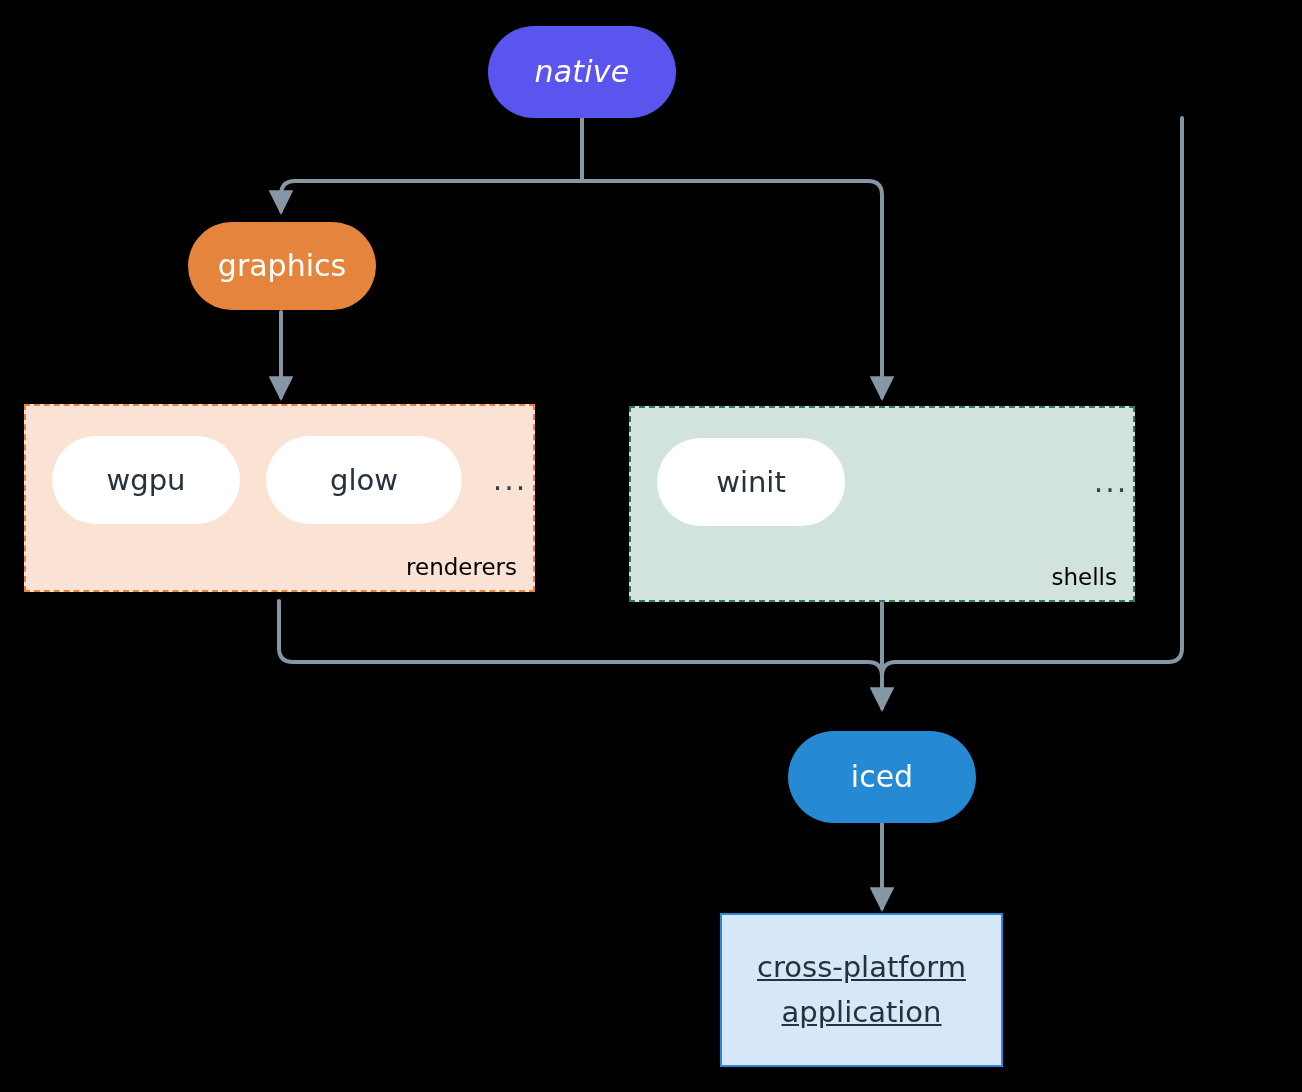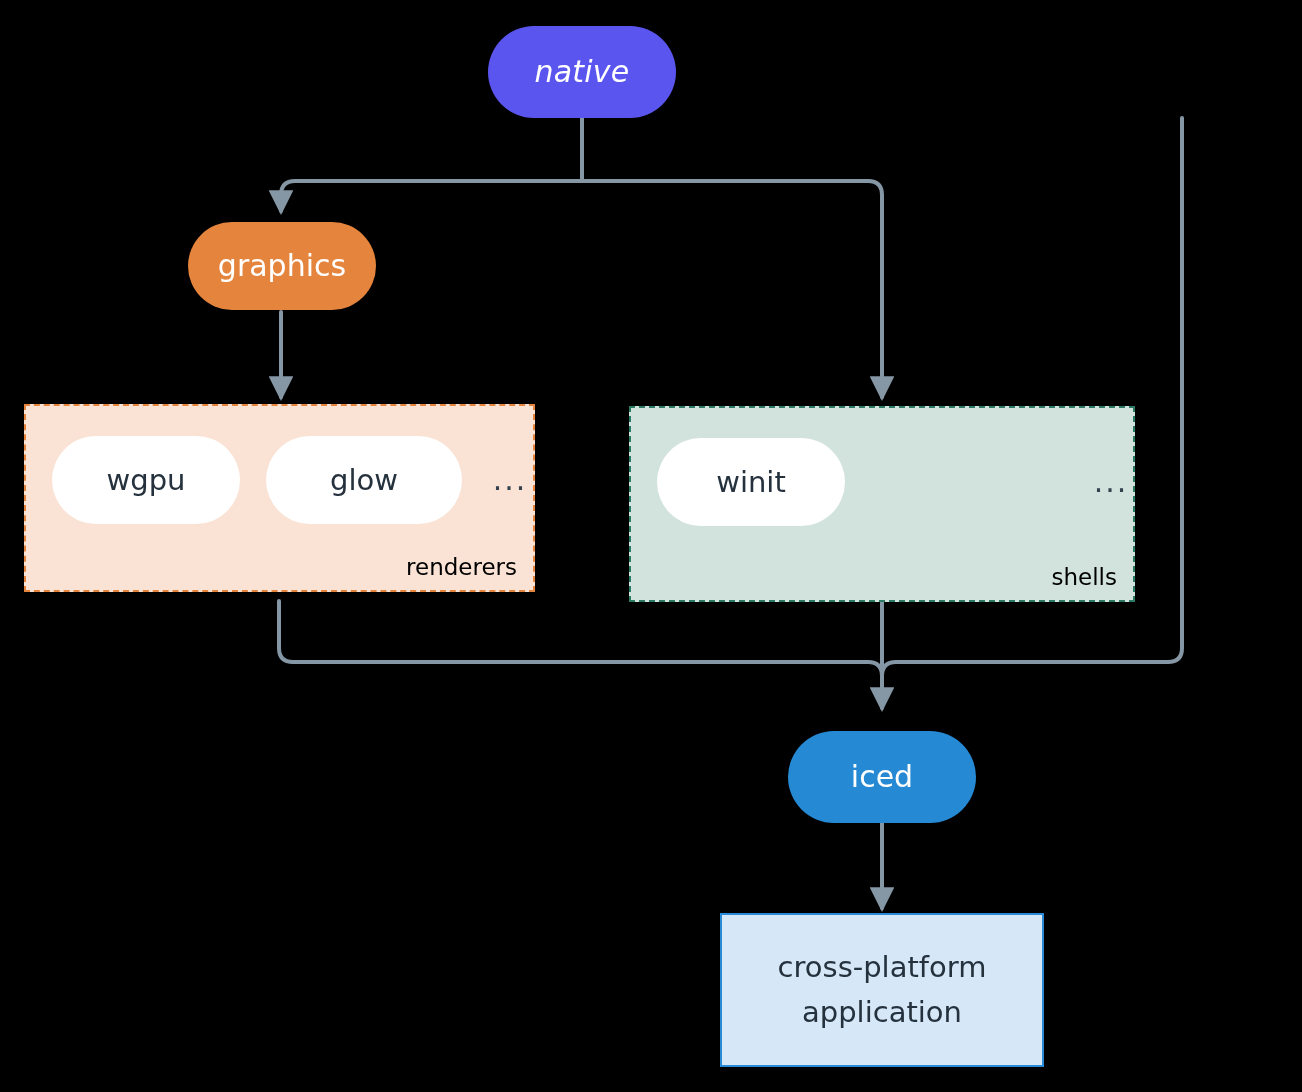--- a/index.html
+++ b/index.html
@@ -182,18 +182,18 @@
       <span>winit</span>
     </div>
     <div class="ellipsis" style="left:458px; top:58px; width:44px; height:32px;">...</div>
     <div class="cluster-label">shells</div>
   </div>
 
   <div class="node pill-iced" style="left:788px; top:688px; width:188px; height:92px;margin-top:43px;">
     <span>iced</span>
   </div>
 
-  <div class="app-box" style="left:720px; top:913px; width:324px; height:154px;">
+  <div class="app-box" style="left:720px; top:913px; width:283px; height:154px;text-decoration:underline;">
     <span>cross-platform</span>
     <span>application</span>
   </div>
 
 </div>
 
 </body></html>

